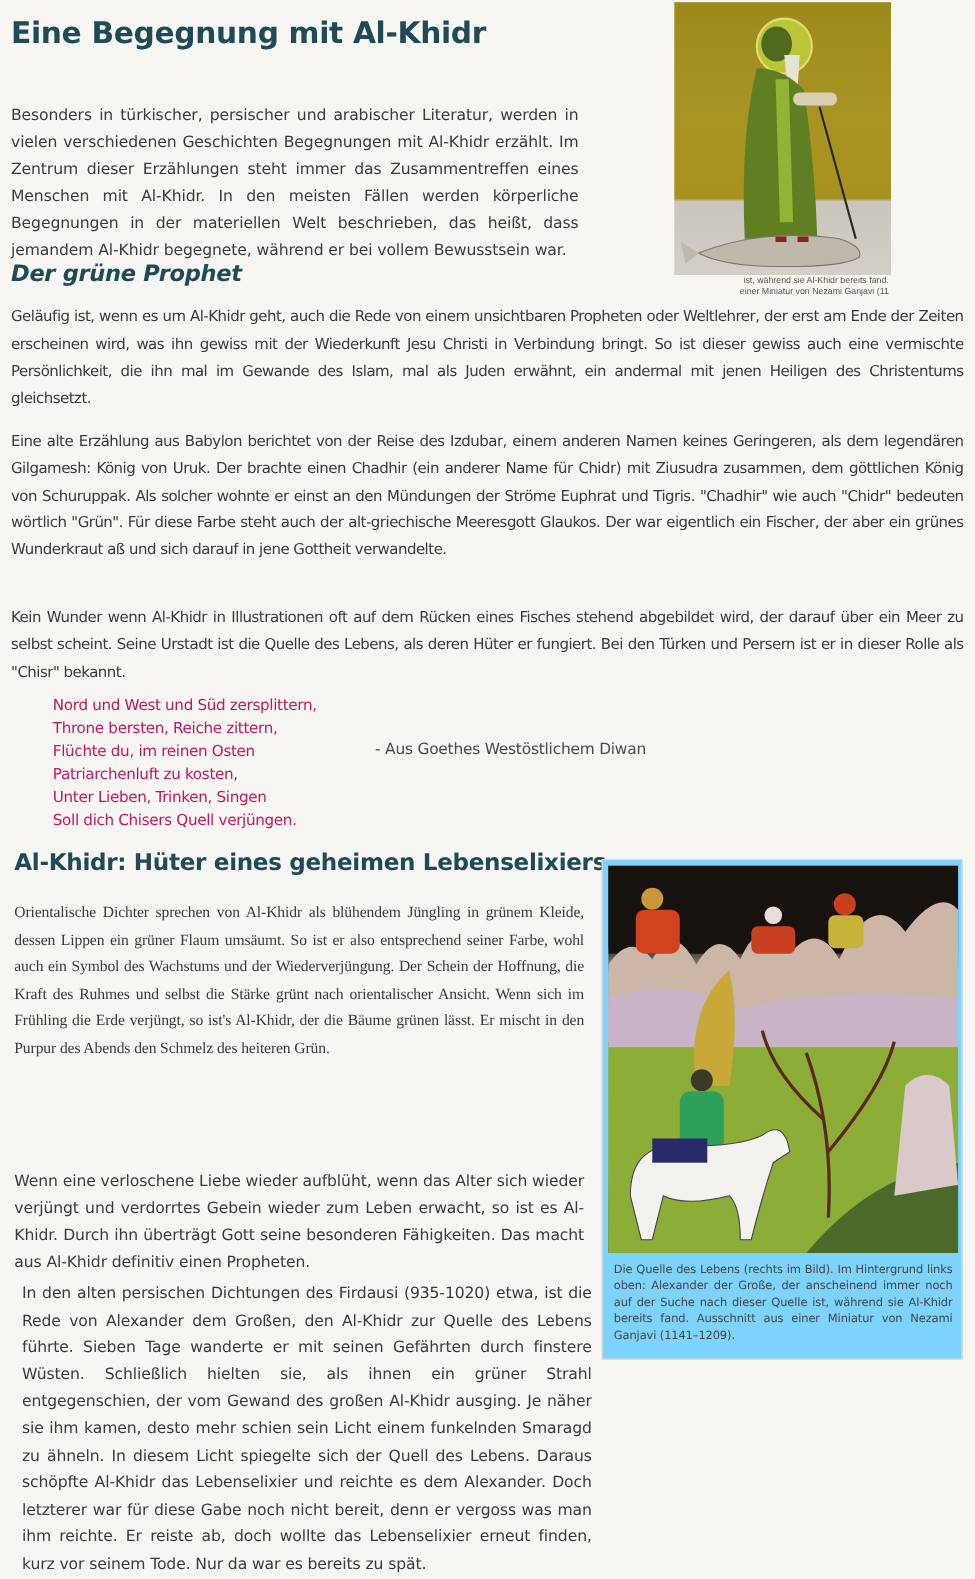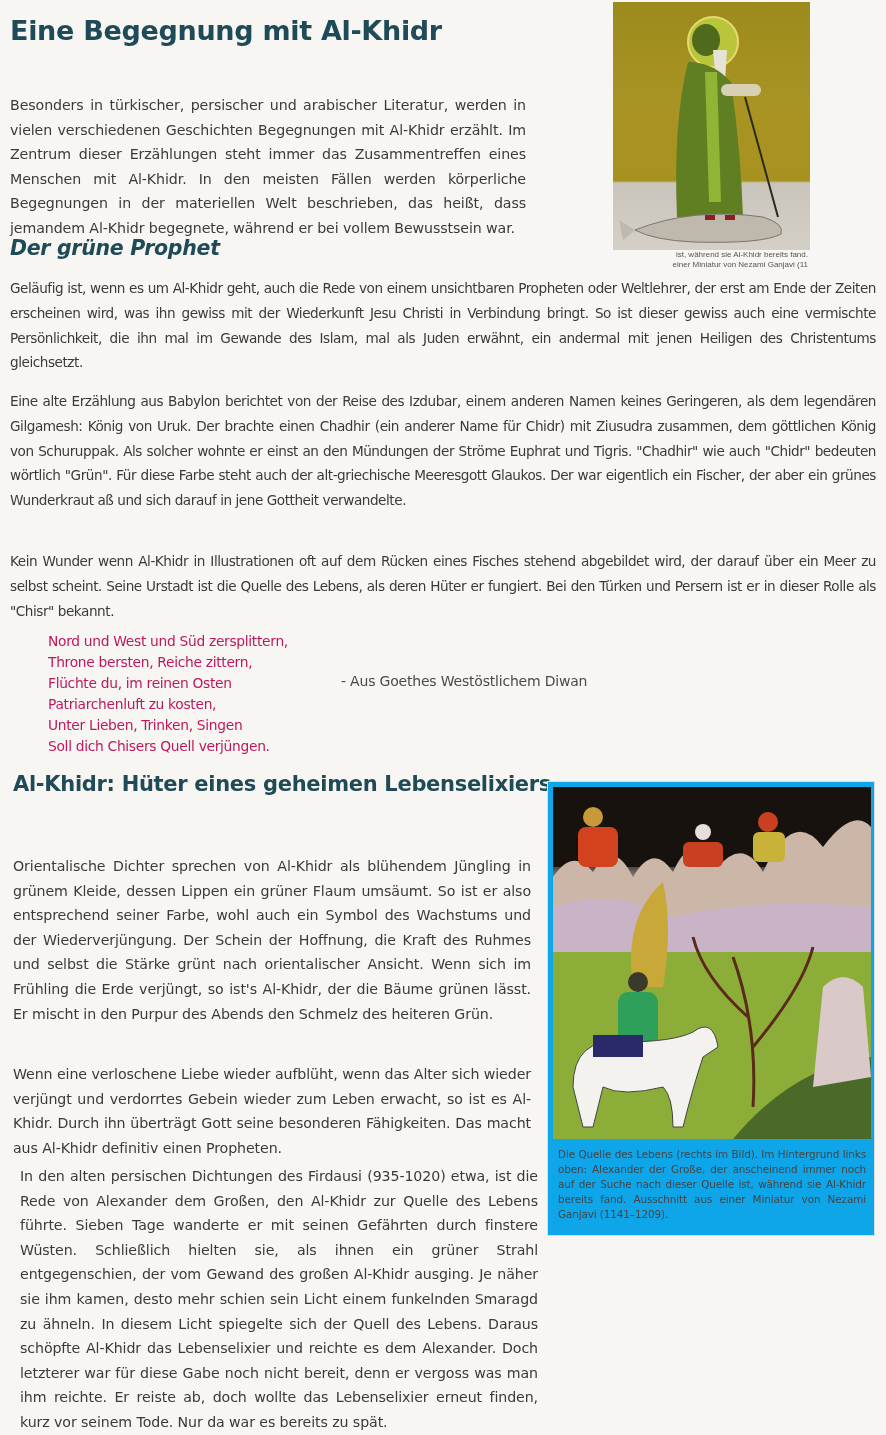--- a/index.html
+++ b/index.html
@@ -30,25 +30,25 @@
 
   #h2 { left: 10px; top: 236px; font-size: 20.5px; font-style: italic; }
   #p2 { left: 10px; top: 276px; width: 866px; }
   #p3 { left: 10px; top: 389px; width: 866px; }
   #p4 { left: 10px; top: 549px; width: 866px; }
 
   #poem { left: 48px; top: 631px; font-size: 13.8px; line-height: 21px; color: #be185d; letter-spacing: -0.3px; }
   #poem-source { left: 330px; top: 671px; font-size: 14px; line-height: 21px; color: #4a4a4a; letter-spacing: -0.2px; margin-left: 11px; }
 
   #h3 { left: 13px; top: 772px; font-size: 21px; }
-  #p5 { left: 13px; top: 814px; width: 518px; }
+  #p5 { left: 13px; top: 778px; width: 518px; font-family: Liberation Serif, serif; }
   #p6 { left: 13px; top: 1022px; width: 518px; }
   #p7 { left: 20px; top: 1124px; width: 518px; }
 
-  #fig2 { left: 547px; top: 781px; width: 328px; height: 455px; background: #0ea5e9; border: 1px solid #dcdcdc; box-sizing: border-box; }
+  #fig2 { left: 547px; top: 781px; width: 328px; height: 455px; background: #7dd3fc; border: 1px solid #dcdcdc; box-sizing: border-box; }
   #fig2 .img { position: absolute; left: 5px; top: 5px; width: 318px; height: 352px; overflow: hidden;
     background: linear-gradient(180deg,#1a1410 0%, #1a1410 20%, #b9a89e 28%, #c9b8c5 45%, #8fb23a 46%, #7ea532 80%, #5a7a2a 100%); }
   #fig2 .cap { position: absolute; left: 10px; top: 365px; width: 308px; font-size: 10.4px; line-height: 15px; color: #444; text-align: justify; letter-spacing: -0.1px; }
 </style>
 </head>
 <body>
 
 <h2 id="h1" class="abs">Eine Begegnung mit Al-Khidr</h2>
 <p id="p1" class="abs body-text">Besonders in türkischer, persischer und arabischer Literatur, werden in vielen verschiedenen Geschichten Begegnungen mit Al-Khidr erzählt. Im Zentrum dieser Erzählungen steht immer das Zusammentreffen eines Menschen mit Al-Khidr. In den meisten Fällen werden körperliche Begegnungen in der materiellen Welt beschrieben, das heißt, dass jemandem Al-Khidr begegnete, während er bei vollem Bewusstsein war.</p>
 

